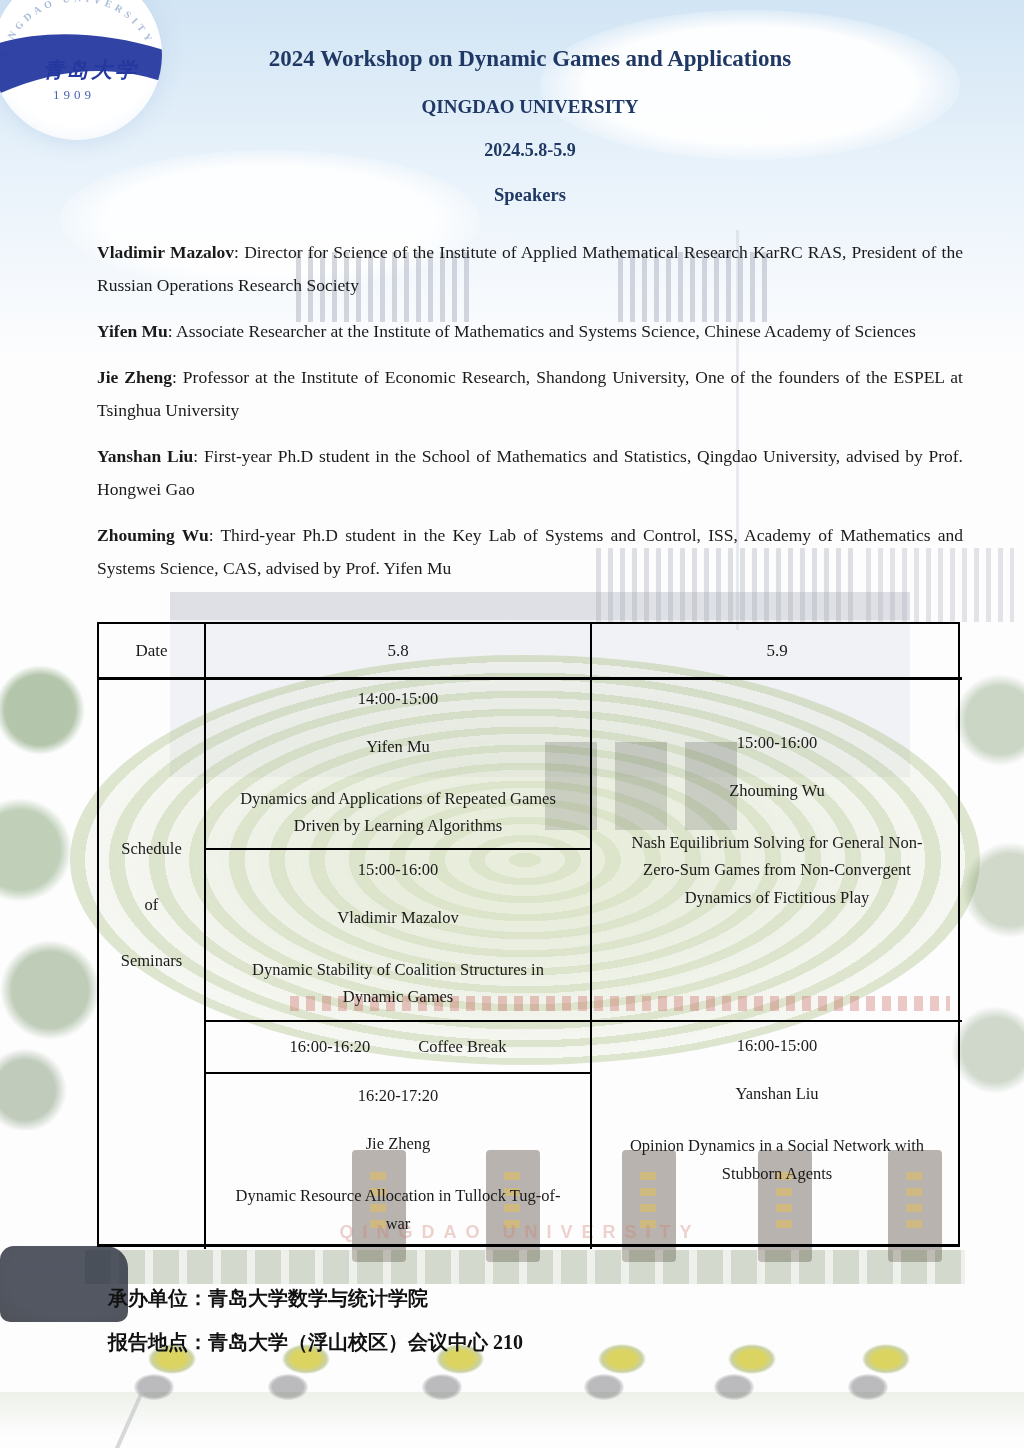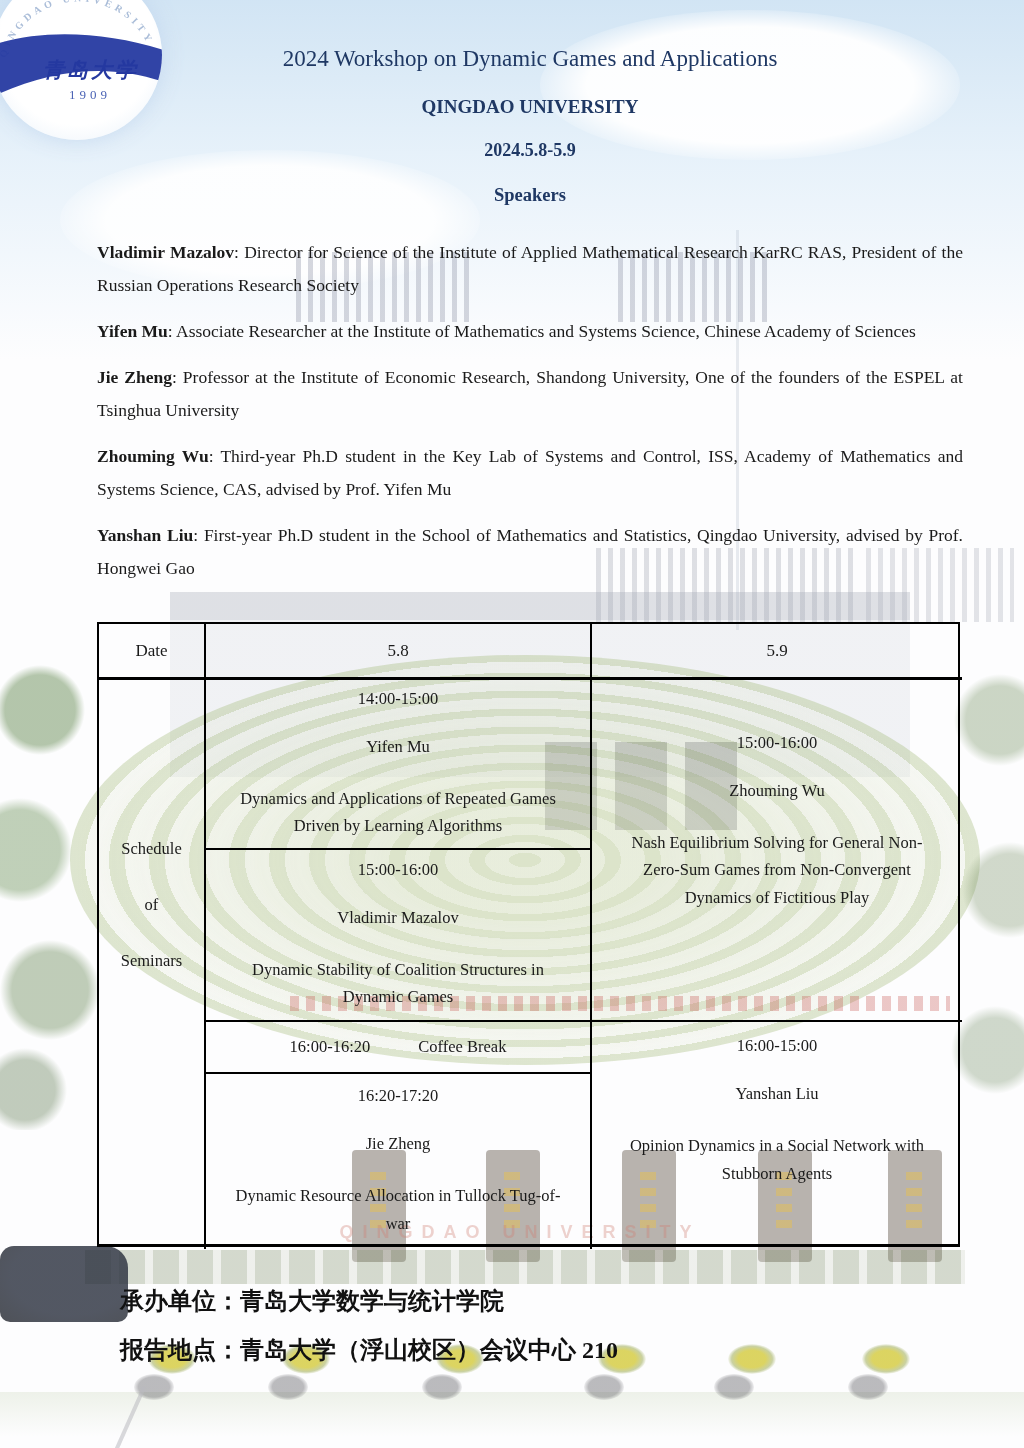--- a/index.html
+++ b/index.html
@@ -65,26 +65,26 @@
   .bg-pole{left:128px;top:1384px;width:4px;height:70px;background:rgba(185,185,192,.55);transform:rotate(24deg);}
 
   
   .logo{position:absolute;left:-14px;top:-30px;width:204px;height:180px;}
   .logo-circle{position:absolute;left:6px;top:0;width:170px;height:170px;border-radius:50%;
     background:radial-gradient(circle at 50% 45%,#ffffff 0 62%,#f2f7fc 80%,rgba(242,247,252,0) 100%);
     box-shadow:0 0 22px rgba(195,215,238,.9);}
   .logo svg{position:absolute;left:0;top:0;}
   .logo-cn{position:absolute;left:50px;top:86px;width:110px;text-align:center;
     font-weight:bold;font-style:italic;font-size:21px;letter-spacing:3px;color:var(--logo_blue,#2438a0);}
-  .logo-year{position:absolute;left:54px;top:117px;width:100px;text-align:center;
+  .logo-year{position:absolute;left:38px;top:117px;width:100px;text-align:center;
     font-size:13px;letter-spacing:4px;color:#4b63b5;}
 
   
   .head{position:absolute;left:97px;top:46px;width:866px;text-align:center;color:var(--heading,#1f3864);}
-  .head .title{font-size:23px;font-weight:normal;margin:0 0 24px 0;}
+  .head .title{font-size:23px;font-weight:bold;margin:0 0 24px 0;}
   .head .uni{font-size:19px;font-weight:bold;margin:0 0 22px 0;}
   .head .dates{font-size:18px;font-weight:bold;margin:0 0 24px 0;}
   .head .spk{font-size:18.5px;font-weight:bold;margin:0;}
 
   
   .speakers{position:absolute;left:97px;top:236px;width:866px;}
   .speakers p{margin:0 0 13px 0;font-size:17.5px;line-height:33px;text-align:justify;}
   .speakers p b{font-weight:bold;}
 
   
@@ -102,21 +102,21 @@
   .sess .inner{display:flex;flex-direction:column;gap:28px;}
   .sess .ttl{line-height:1.65;}
   .d2a{grid-column:3;grid-row:2 / span 2;}
   .d2a .inner{transform:translateY(-28px);}
   .d2b{grid-column:3;grid-row:4 / span 2;}
   .d2b .inner{transform:translateY(-24px);}
   .coffee{gap:0;}
   .coffee .spacer{display:inline-block;width:48px;}
 
   
-  .foot{position:absolute;left:120px;top:1285px;width:860px;font-weight:bold;font-size:24px;color:#111;}
+  .foot{position:absolute;left:108px;top:1285px;width:860px;font-weight:bold;font-size:20px;color:#111;}
   .foot div{margin-bottom:17px;}
 </style>
 </head>
 <body>
 
 <div class="page">
 
   <div class="bg">
     <div class="bg-sky"></div>
     <div class="bg-cloud1"></div>
@@ -176,22 +176,22 @@
     <div class="title">2024 Workshop on Dynamic Games and Applications</div>
     <div class="uni">QINGDAO UNIVERSITY</div>
     <div class="dates">2024.5.8-5.9</div>
     <div class="spk">Speakers</div>
   </div>
 
   <div class="speakers">
     <p><b>Vladimir Mazalov</b><span>: </span><span>Director for Science of the Institute of Applied Mathematical Research KarRC RAS, President of the Russian Operations Research Society</span></p>
     <p><b>Yifen Mu</b><span>: </span><span>Associate Researcher at the Institute of Mathematics and Systems Science, Chinese Academy of Sciences</span></p>
     <p><b>Jie Zheng</b><span>: </span><span>Professor at the Institute of Economic Research, Shandong University, One of the founders of the ESPEL at Tsinghua University</span></p>
+    <p><b>Yanshan Liu</b><span>: </span><span>First-year Ph.D student in the School of Mathematics and Statistics, Qingdao University, advised by Prof. Hongwei Gao</span></p>
     <p><b>Zhouming Wu</b><span>: </span><span>Third-year Ph.D student in the Key Lab of Systems and Control, ISS, Academy of Mathematics and Systems Science, CAS, advised by Prof. Yifen Mu</span></p>
-    <p><b>Yanshan Liu</b><span>: </span><span>First-year Ph.D student in the School of Mathematics and Statistics, Qingdao University, advised by Prof. Hongwei Gao</span></p>
   </div>
 
   <div class="sched">
     <div class="tc hb">Date</div>
     <div class="tc hb bl">5.8</div>
     <div class="tc hb bl">5.9</div>
 
     <div class="tc cell-label">
       <div class="stack">
         <span>Schedule</span>

